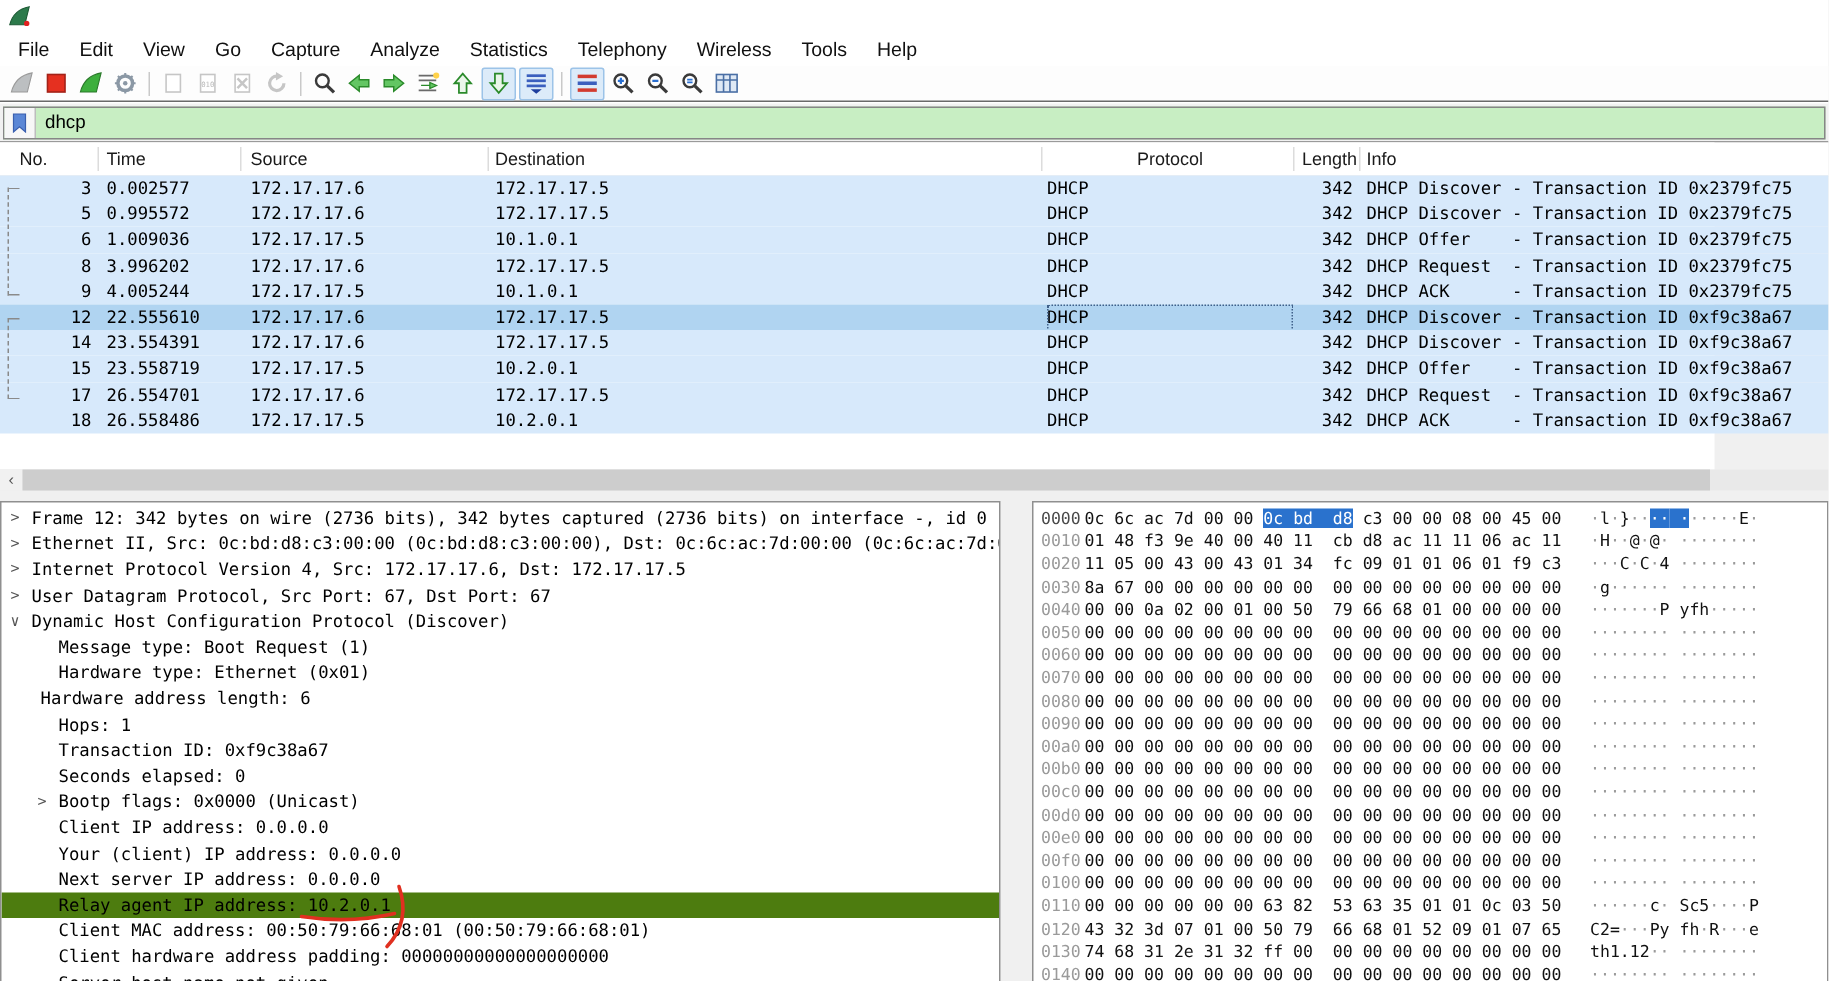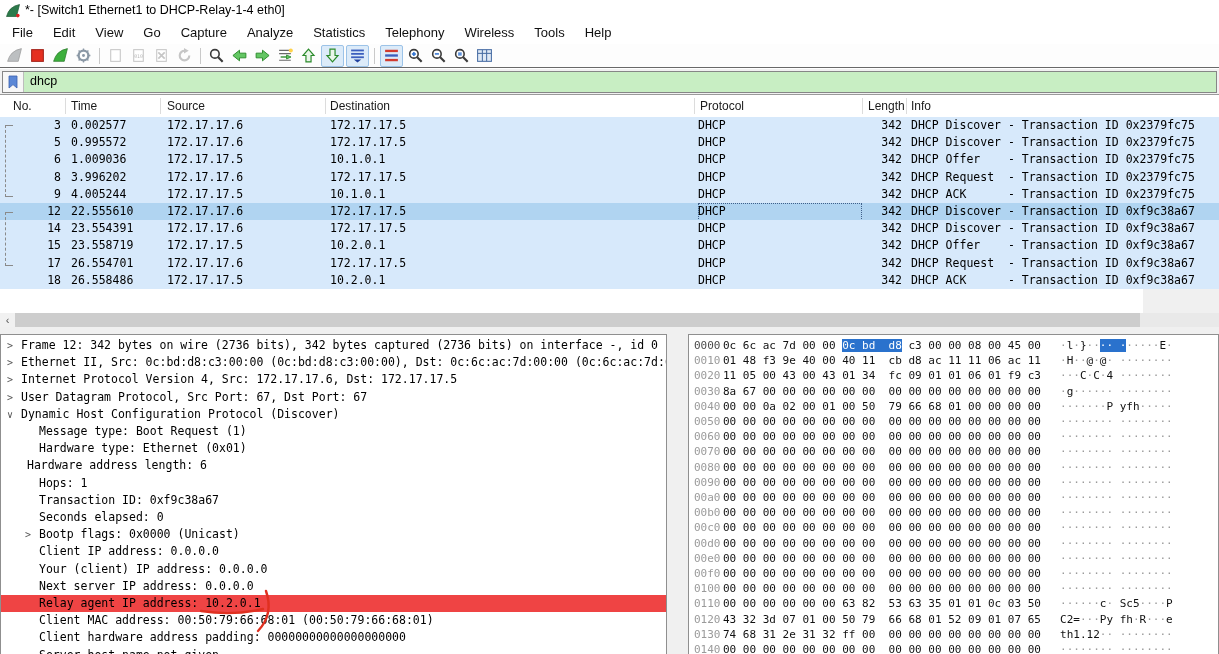--- a/index.html
+++ b/index.html
@@ -35,21 +35,21 @@
   .dotbox{position:absolute;left:698px;top:0px;width:162px;height:15.5px;border:1px dotted #40608a;}
   .bracket{border-left:1px dashed #8a8a8a;border-top:1px solid #8a8a8a;border-bottom:1px solid #8a8a8a;width:7px;left:5px;}
   
   #hscroll{left:0;top:313px;width:1219px;height:14px;background:#e9e9e9;}
   #hsarrow{left:0;top:0;width:15px;height:14px;background:#f1f1f1;color:#555;font-size:11px;line-height:14px;text-align:center;}
   #hsthumb{left:15px;top:0;width:1125px;height:14px;background:#cdcdcd;}
   
   #details{left:0;top:334px;width:667px;height:326px;background:#fff;border:1px solid #8f8f8f;box-sizing:border-box;overflow:hidden;}
   .dline{position:absolute;left:0;width:680px;height:17.2px;line-height:17.2px;
          font-family:"DejaVu Sans Mono",monospace;font-size:11.5px;color:#000;white-space:pre;}
-  .dline.hl{background:#ef4444;}
+  .dline.hl{background:#4d7c0f;}
   .dexp{position:absolute;color:#555;font-size:10px;}
   .dtext{position:absolute;}
   
   #hexpane{left:688px;top:334px;width:531px;height:326px;background:#fff;border:1px solid #8f8f8f;box-sizing:border-box;overflow:hidden;}
   .hrow{position:absolute;left:0;width:531px;height:15.2px;line-height:15.2px;
         font-family:"DejaVu Sans Mono",monospace;font-size:11px;white-space:pre;color:#111;}
   .hoff{position:absolute;left:5px;color:#9a9a9a;}
   .hoff.cur{color:#4a4a4a;}
   .hbytes{position:absolute;left:34px;}
   .hascii{position:absolute;left:371px;}
@@ -63,21 +63,20 @@
 <div id="root">
 
   <div class="abs" id="topchrome">
     <div class="abs" id="titlebar">
       <span class="abs" id="appicon">
         <svg width="16" height="16" viewBox="0 0 16 16">
           <path d="M1.5,13.5 Q4,3.5 14.5,1.5 L11.5,13.5 Z" fill="#2c7a4b" stroke="#1d5a34" stroke-width="0.7"></path>
           <circle cx="12.8" cy="12.6" r="1.8" fill="#e02020"></circle>
         </svg>
       </span>
-      <span class="abs" id="wintitle">*- [Switch1 Ethernet1 to DHCP-Relay-1-4 eth0]</span>
     </div>
     <div class="abs" id="menubar">
         <span class="menuitem">File</span>
         <span class="menuitem">Edit</span>
         <span class="menuitem">View</span>
         <span class="menuitem">Go</span>
         <span class="menuitem">Capture</span>
         <span class="menuitem">Analyze</span>
         <span class="menuitem">Statistics</span>
         <span class="menuitem">Telephony</span>
@@ -224,21 +223,21 @@
       <span id="filtervalue">dhcp</span>
     </div>
   </div>
 
   <div class="abs" id="plist">
     <div id="pheader">
         <span class="hcell" style="left: 13px; width: 50px;">No.</span>
         <span class="hcell" style="left: 71px; width: 90px;">Time</span>
         <span class="hcell" style="left: 167px; width: 160px;">Source</span>
         <span class="hcell" style="left: 330px; width: 360px;">Destination</span>
-        <span class="hcell" style="left: 700px; width: 160px;">Protocol</span>
+        <span class="hcell" style="left: 700px; width: 160px; text-align: center;">Protocol</span>
         <span class="hcell" style="left: 868px; width: 36px;">Length</span>
         <span class="hcell" style="left: 911px; width: 300px;">Info</span>
         <span class="hsep" style="left: 65px;"></span>
         <span class="hsep" style="left: 160px;"></span>
         <span class="hsep" style="left: 325px;"></span>
         <span class="hsep" style="left: 694px;"></span>
         <span class="hsep" style="left: 862px;"></span>
         <span class="hsep" style="left: 906px;"></span>
       </div>
     <div id="prows">

